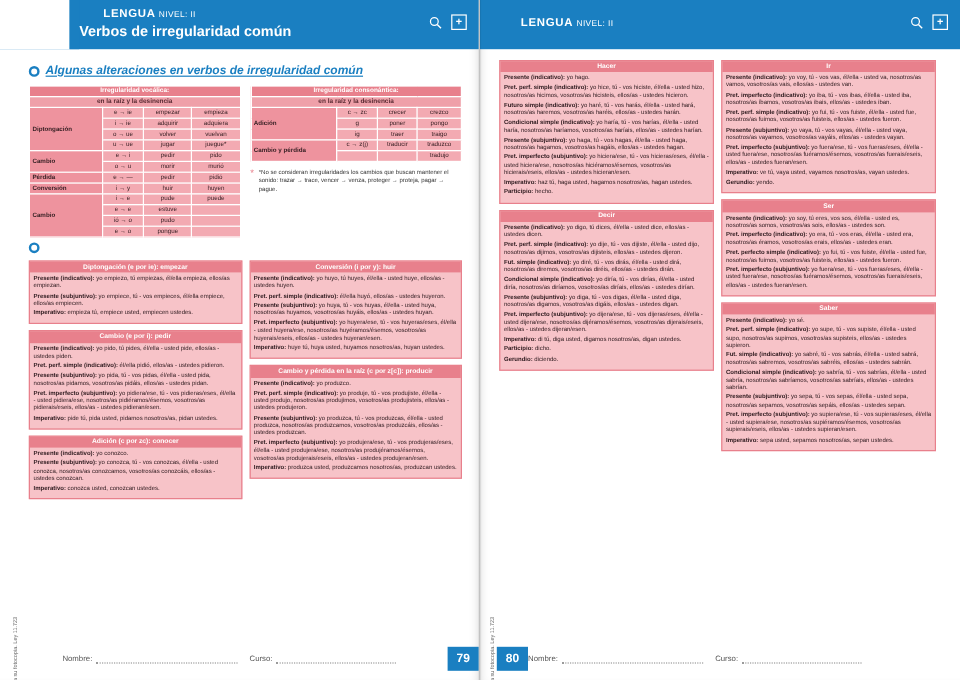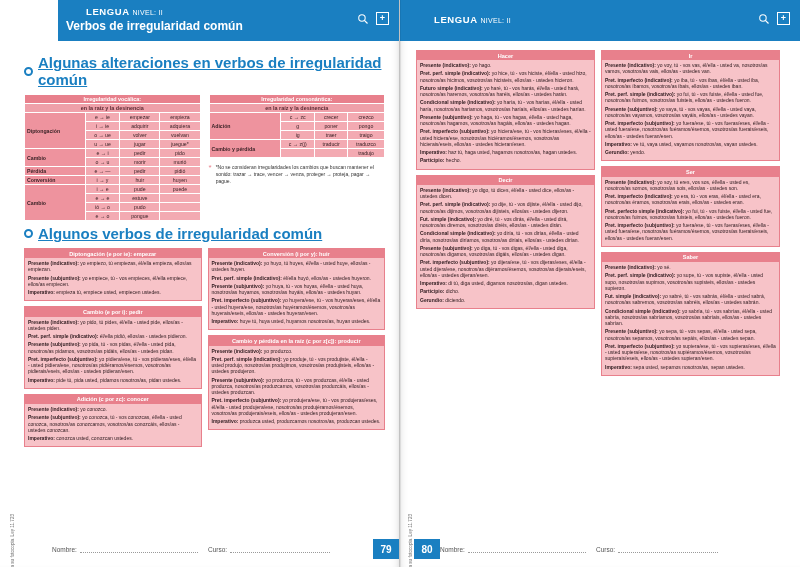--- a/index.html
+++ b/index.html
@@ -79,22 +79,23 @@
   
   .sec-head {
     display: flex; align-items: center; gap: 5px;
     margin: 4px 0 6px 0;
   }
   .sec-bullet {
     width: 9px; height: 9px; border-radius: 50%;
     border: 2px solid #1a7fc1; flex: none;
   }
   .sec-title {
-    color: #1a7fc1; font-weight: bold; font-size: 15px;
+    color: #1a7fc1; font-weight: bold; font-size: 10px;
     text-decoration: underline;
+    font-style: italic;
   }
 
   
   .tbl {
     border-collapse: collapse;
     font-size: 5.2px;
     width: 100%;
   }
   .tbl th, .tbl td {
     border: 0.6px solid #ffffff;
@@ -341,21 +342,20 @@
           </table>
           <div class="note">
             <span class="star">*</span>
             <span>*No se consideran irregularidades los cambios que buscan mantener el sonido: trazar → trace, vencer → venza, proteger → proteja, pagar → pague.</span>
           </div>
         </div>
       </div>
 
       <div class="sec-head">
         <span class="sec-bullet"></span>
-        <span class="sec-title">Algunos verbos de irregularidad común</span>
       </div>
 
       <div class="grid2">
         <div id="lcolA">
             <div class="vbox">
               <div class="vbox-head">Diptongación (e por ie): empezar</div>
               <p><b>Presente (indicativo):</b> yo empiezo, tú empiezas, él/ella empieza, ellos/as empiezan.</p>
               <p><b>Presente (subjuntivo):</b> yo empiece, tú - vos empieces, él/ella empiece, ellos/as empiecen.</p>
               <p><b>Imperativo:</b> empieza tú, empiece usted, empiecen ustedes.</p>
             </div>

